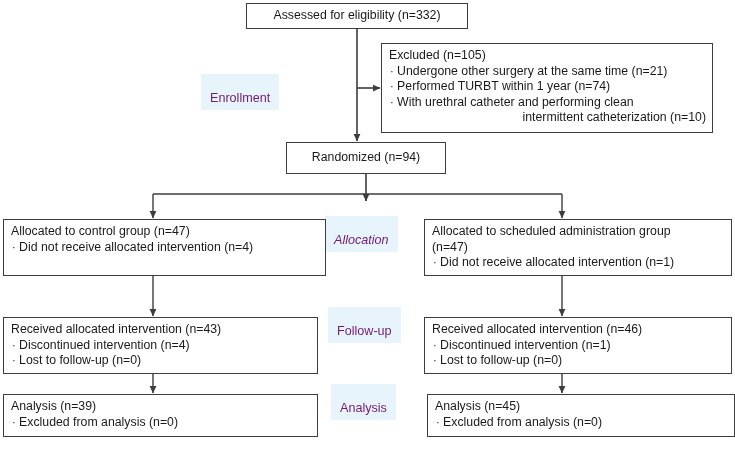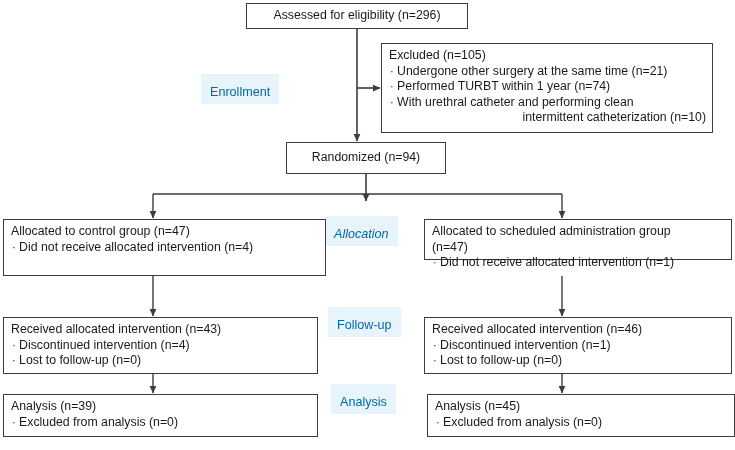--- a/index.html
+++ b/index.html
@@ -55,34 +55,34 @@
     font-size: 11px;
   }
   .node .cont {
     display: block;
     padding-left: 16px;
     text-align: right;
   }
   .stage {
     position: absolute;
     background: #e8f4fb;
-    color: #0369a1;
+    color: #701a75;
     font-size: 12.6px;
     line-height: 16px;
-    padding: 10px 9px 4px 9px;
+    padding: 16px 9px 4px 9px;
     white-space: nowrap;
     box-sizing: border-box;
   }
 
   
   #n-assessed   { left: 246px; top: 3px;   width: 222px; height: 26px; }
   #n-excluded   { left: 381px; top: 43px;  width: 332px; height: 90px; }
   #n-random     { left: 286px; top: 142px; width: 160px; height: 32px; }
   #n-alloc-l    { left: 3px;   top: 219px; width: 323px; height: 57px; }
-  #n-alloc-r    { left: 424px; top: 219px; width: 308px; height: 41px; }
+  #n-alloc-r    { left: 424px; top: 219px; width: 308px; height: 57px; }
   #n-follow-l   { left: 3px;   top: 317px; width: 315px; height: 57px; }
   #n-follow-r   { left: 424px; top: 317px; width: 308px; height: 57px; }
   #n-anal-l     { left: 3px;   top: 394px; width: 315px; height: 43px; }
   #n-anal-r     { left: 427px; top: 394px; width: 308px; height: 43px; }
 
   
   #s-enrollment { left: 201px; top: 74px;  }
   #s-allocation { left: 325px; top: 216px; font-style: italic; }
   #s-followup   { left: 328px; top: 307px; }
   #s-analysis   { left: 331px; top: 384px; }
@@ -114,21 +114,21 @@
     <line x1="153" y1="374" x2="153" y2="393" stroke="#3d3d3d" stroke-width="1.4" marker-end="url(#arrowhead)"></line>
     <line x1="562" y1="374" x2="562" y2="393" stroke="#3d3d3d" stroke-width="1.4" marker-end="url(#arrowhead)"></line>
   </svg>
 
   <div class="stage" id="s-enrollment">Enrollment</div>
   <div class="stage" id="s-allocation">Allocation</div>
   <div class="stage" id="s-followup">Follow-up</div>
   <div class="stage" id="s-analysis">Analysis</div>
 
   <div class="node center" id="n-assessed">
-    <span class="line">Assessed for eligibility (n=296)</span>
+    <span class="line">Assessed for eligibility (n=332)</span>
   </div>
 
   <div class="node" id="n-excluded">
     <span class="line">Excluded (n=105)</span>
     <span class="bullet"><span class="dot">·</span>&nbsp;<span>Undergone other surgery at the same time (n=21)</span></span>
     <span class="bullet"><span class="dot">·</span>&nbsp;<span>Performed TURBT within 1 year (n=74)</span></span>
     <span class="bullet"><span class="dot">·</span>&nbsp;<span>With urethral catheter and performing clean</span></span>
     <span class="cont">intermittent catheterization (n=10)</span>
   </div>
 

